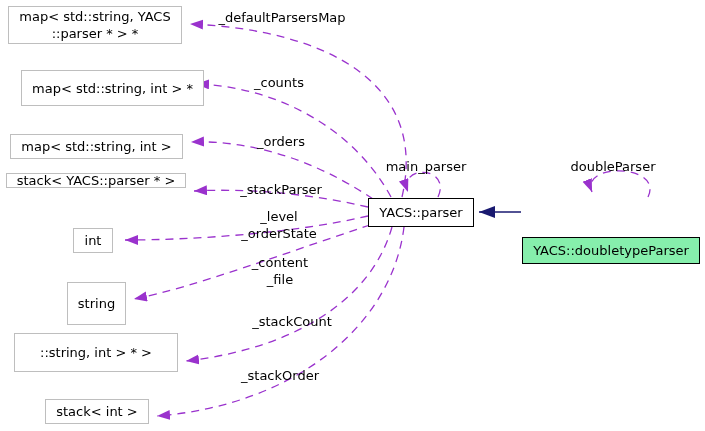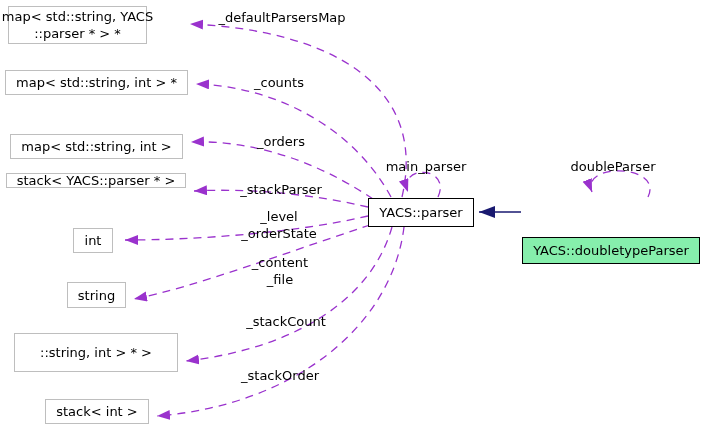--- a/index.html
+++ b/index.html
@@ -27,38 +27,38 @@
   .node.focus{background:#86efac;border:1.5px solid #000000;margin-top:39px;}
   .edge-label{
     position:absolute;
     transform:translateX(-50%);
     text-align:center;
     line-height:17px;
     white-space:nowrap;
   }
   .edge-label span{display:block;}
   
-  #n-map-string-parser{left:8px;top:6px;width:139px;height:38px;}
-  #n-map-string-int-ptr{left:5px;top:70px;width:183px;height:25px;}
+  #n-map-string-parser{left:8px;top:6px;width:174px;height:38px;}
+  #n-map-string-int-ptr{left:21px;top:70px;width:183px;height:36px;}
   #n-map-string-int{left:10px;top:134px;width:173px;height:25px;}
   #n-stack-parser{left:6px;top:173px;width:180px;height:15px;}
   #n-int{left:73px;top:228px;width:40px;height:25px;}
-  #n-string{left:67px;top:282px;width:59px;height:26px;}
+  #n-string{left:67px;top:282px;width:59px;height:43px;}
   #n-stack-map{left:14px;top:333px;width:164px;height:39px;}
   #n-stack-int{left:45px;top:399px;width:104px;height:25px;}
   #n-parser{left:368px;top:198px;width:106px;height:29px;}
   #n-doubletype{left:522px;top:198px;width:178px;height:27px;}
   
   #l-defaultParsersMap{left:282px;top:9px;}
   #l-counts{left:279px;top:74px;}
   #l-orders{left:281px;top:133px;}
   #l-stackParser{left:281px;top:181px;}
   #l-level-orderState{left:279px;top:208px;}
   #l-content-file{left:280px;top:254px;}
-  #l-stackCount{left:286px;top:313px;text-align:center;}
+  #l-stackCount{left:292px;top:313px;text-align:center;}
   #l-stackOrder{left:280px;top:367px;}
   #l-main-parser{left:426px;top:158px;}
   #l-doubleParser{left:613px;top:158px;}
 </style>
 </head>
 <body>
 
 <div id="canvas">
 
   <svg id="edges" width="705" height="431" viewBox="0 0 705 431" xmlns="http://www.w3.org/2000/svg">

